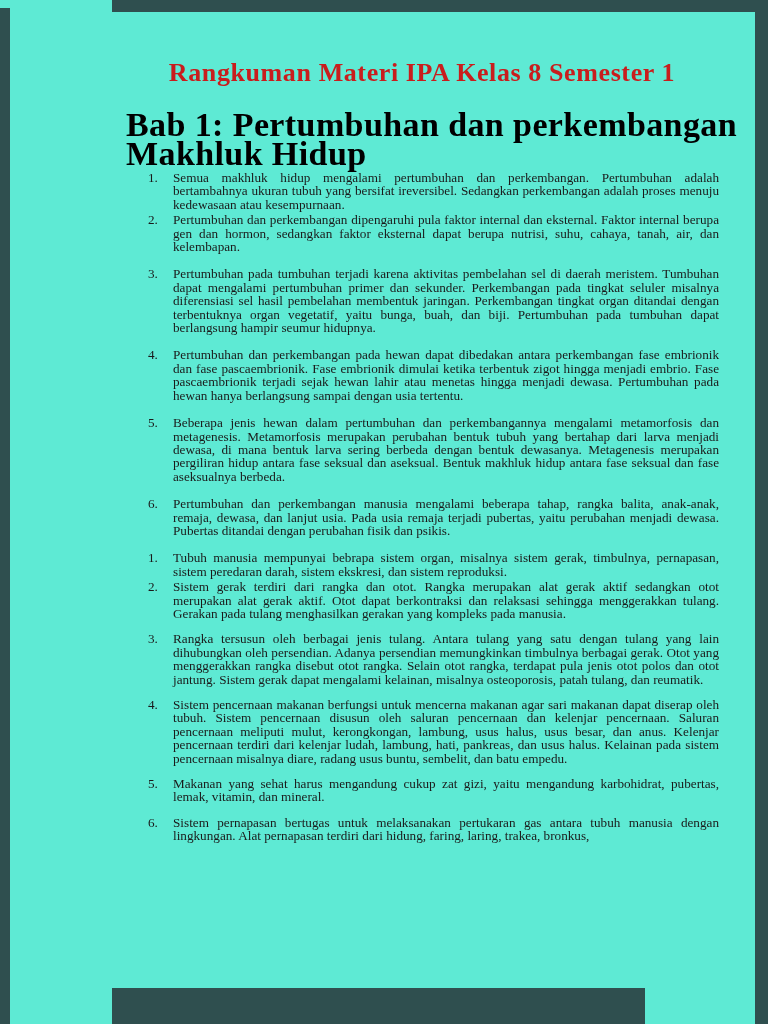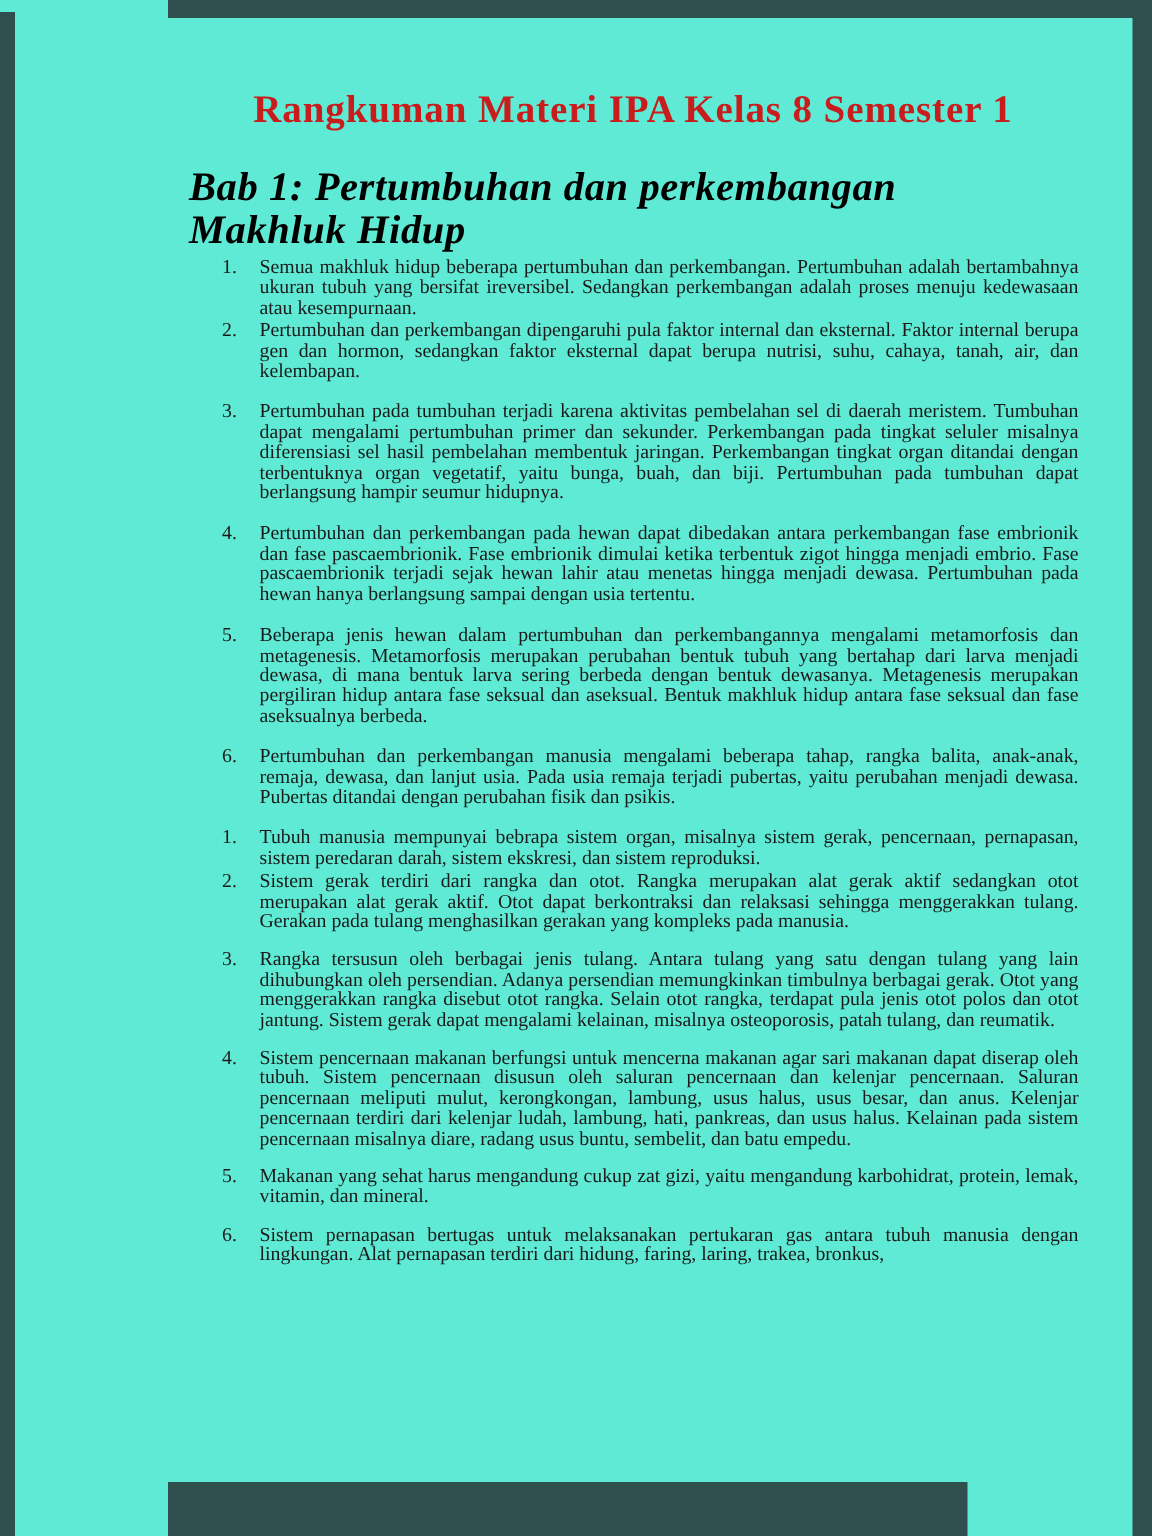--- a/index.html
+++ b/index.html
@@ -30,24 +30,23 @@
     font-size: 26px;
     line-height: 30px;
     font-weight: bold;
     letter-spacing: 0.6px;
     color: #c91d1d;
   }
   section { margin-left: 88px; margin-right: 86px; }
   .chapter {
     margin: 22px 0 3px 0;
     font-weight: bold;
-    font-size: 27px;
+    font-size: 34px;
     color: #000000;
     letter-spacing: 0.4px;
-    font-style: italic;
   }
   .chapter .hl { display: block; white-space: nowrap; line-height: 29px; }
   .chapter-2 { margin-top: 23px; }
 
   .items { margin: 0; padding: 0; list-style: none; }
   .item { display: flex; margin-bottom: 14px; }
   .sec2 .item { margin-bottom: 12px; }
   .item:first-child { margin-bottom: 2px; }
   .item .num {
     flex: 0 0 25px;
@@ -76,21 +75,21 @@
     <h1 class="doc-title">Rangkuman Materi IPA Kelas 8 Semester 1</h1>
 
     <section class="sec1">
       <h2 class="chapter chapter-1">
         <span class="hl">Bab 1: Pertumbuhan dan perkembangan</span>
         <span class="hl">Makhluk Hidup</span>
       </h2>
       <ol class="items">
         <li class="item">
           <span class="num">1.</span>
-          <span class="txt">Semua makhluk hidup beberapa pertumbuhan dan perkembangan. Pertumbuhan adalah bertambahnya ukuran tubuh yang bersifat ireversibel. Sedangkan perkembangan adalah proses menuju kedewasaan atau kesempurnaan.</span>
+          <span class="txt">Semua makhluk hidup mengalami pertumbuhan dan perkembangan. Pertumbuhan adalah bertambahnya ukuran tubuh yang bersifat ireversibel. Sedangkan perkembangan adalah proses menuju kedewasaan atau kesempurnaan.</span>
         </li>
         <li class="item">
           <span class="num">2.</span>
           <span class="txt">Pertumbuhan dan perkembangan dipengaruhi pula faktor internal dan eksternal. Faktor internal berupa gen dan hormon, sedangkan faktor eksternal dapat berupa nutrisi, suhu, cahaya, tanah, air, dan kelembapan.</span>
         </li>
         <li class="item">
           <span class="num">3.</span>
           <span class="txt">Pertumbuhan pada tumbuhan terjadi karena aktivitas pembelahan sel di daerah meristem. Tumbuhan dapat mengalami pertumbuhan primer dan sekunder. Perkembangan pada tingkat seluler misalnya diferensiasi sel hasil pembelahan membentuk jaringan. Perkembangan tingkat organ ditandai dengan terbentuknya organ vegetatif, yaitu bunga, buah, dan biji. Pertumbuhan pada tumbuhan dapat berlangsung hampir seumur hidupnya.</span>
         </li>
         <li class="item">
@@ -105,37 +104,37 @@
           <span class="num">6.</span>
           <span class="txt">Pertumbuhan dan perkembangan manusia mengalami beberapa tahap, rangka balita, anak-anak, remaja, dewasa, dan lanjut usia. Pada usia remaja terjadi pubertas, yaitu perubahan menjadi dewasa. Pubertas ditandai dengan perubahan fisik dan psikis.</span>
         </li>
       </ol>
     </section>
 
     <section class="sec2">
       <ol class="items">
         <li class="item">
           <span class="num">1.</span>
-          <span class="txt">Tubuh manusia mempunyai bebrapa sistem organ, misalnya sistem gerak, pencernaan, pernapasan, sistem peredaran darah, sistem ekskresi, dan sistem reproduksi.</span>
+          <span class="txt">Tubuh manusia mempunyai bebrapa sistem organ, misalnya sistem gerak, timbulnya, pernapasan, sistem peredaran darah, sistem ekskresi, dan sistem reproduksi.</span>
         </li>
         <li class="item">
           <span class="num">2.</span>
           <span class="txt">Sistem gerak terdiri dari rangka dan otot. Rangka merupakan alat gerak aktif sedangkan otot merupakan alat gerak aktif. Otot dapat berkontraksi dan relaksasi sehingga menggerakkan tulang. Gerakan pada tulang menghasilkan gerakan yang kompleks pada manusia.</span>
         </li>
         <li class="item">
           <span class="num">3.</span>
           <span class="txt">Rangka tersusun oleh berbagai jenis tulang. Antara tulang yang satu dengan tulang yang lain dihubungkan oleh persendian. Adanya persendian memungkinkan timbulnya berbagai gerak. Otot yang menggerakkan rangka disebut otot rangka. Selain otot rangka, terdapat pula jenis otot polos dan otot jantung. Sistem gerak dapat mengalami kelainan, misalnya osteoporosis, patah tulang, dan reumatik.</span>
         </li>
         <li class="item">
           <span class="num">4.</span>
           <span class="txt">Sistem pencernaan makanan berfungsi untuk mencerna makanan agar sari makanan dapat diserap oleh tubuh. Sistem pencernaan disusun oleh saluran pencernaan dan kelenjar pencernaan. Saluran pencernaan meliputi mulut, kerongkongan, lambung, usus halus, usus besar, dan anus. Kelenjar pencernaan terdiri dari kelenjar ludah, lambung, hati, pankreas, dan usus halus. Kelainan pada sistem pencernaan misalnya diare, radang usus buntu, sembelit, dan batu empedu.</span>
         </li>
         <li class="item">
           <span class="num">5.</span>
-          <span class="txt">Makanan yang sehat harus mengandung cukup zat gizi, yaitu mengandung karbohidrat, protein, lemak, vitamin, dan mineral.</span>
+          <span class="txt">Makanan yang sehat harus mengandung cukup zat gizi, yaitu mengandung karbohidrat, pubertas, lemak, vitamin, dan mineral.</span>
         </li>
         <li class="item">
           <span class="num">6.</span>
           <span class="txt">Sistem pernapasan bertugas untuk melaksanakan pertukaran gas antara tubuh manusia dengan lingkungan. Alat pernapasan terdiri dari hidung, faring, laring, trakea, bronkus,</span>
         </li>
       </ol>
     </section>
   </div>
 </div>
 

